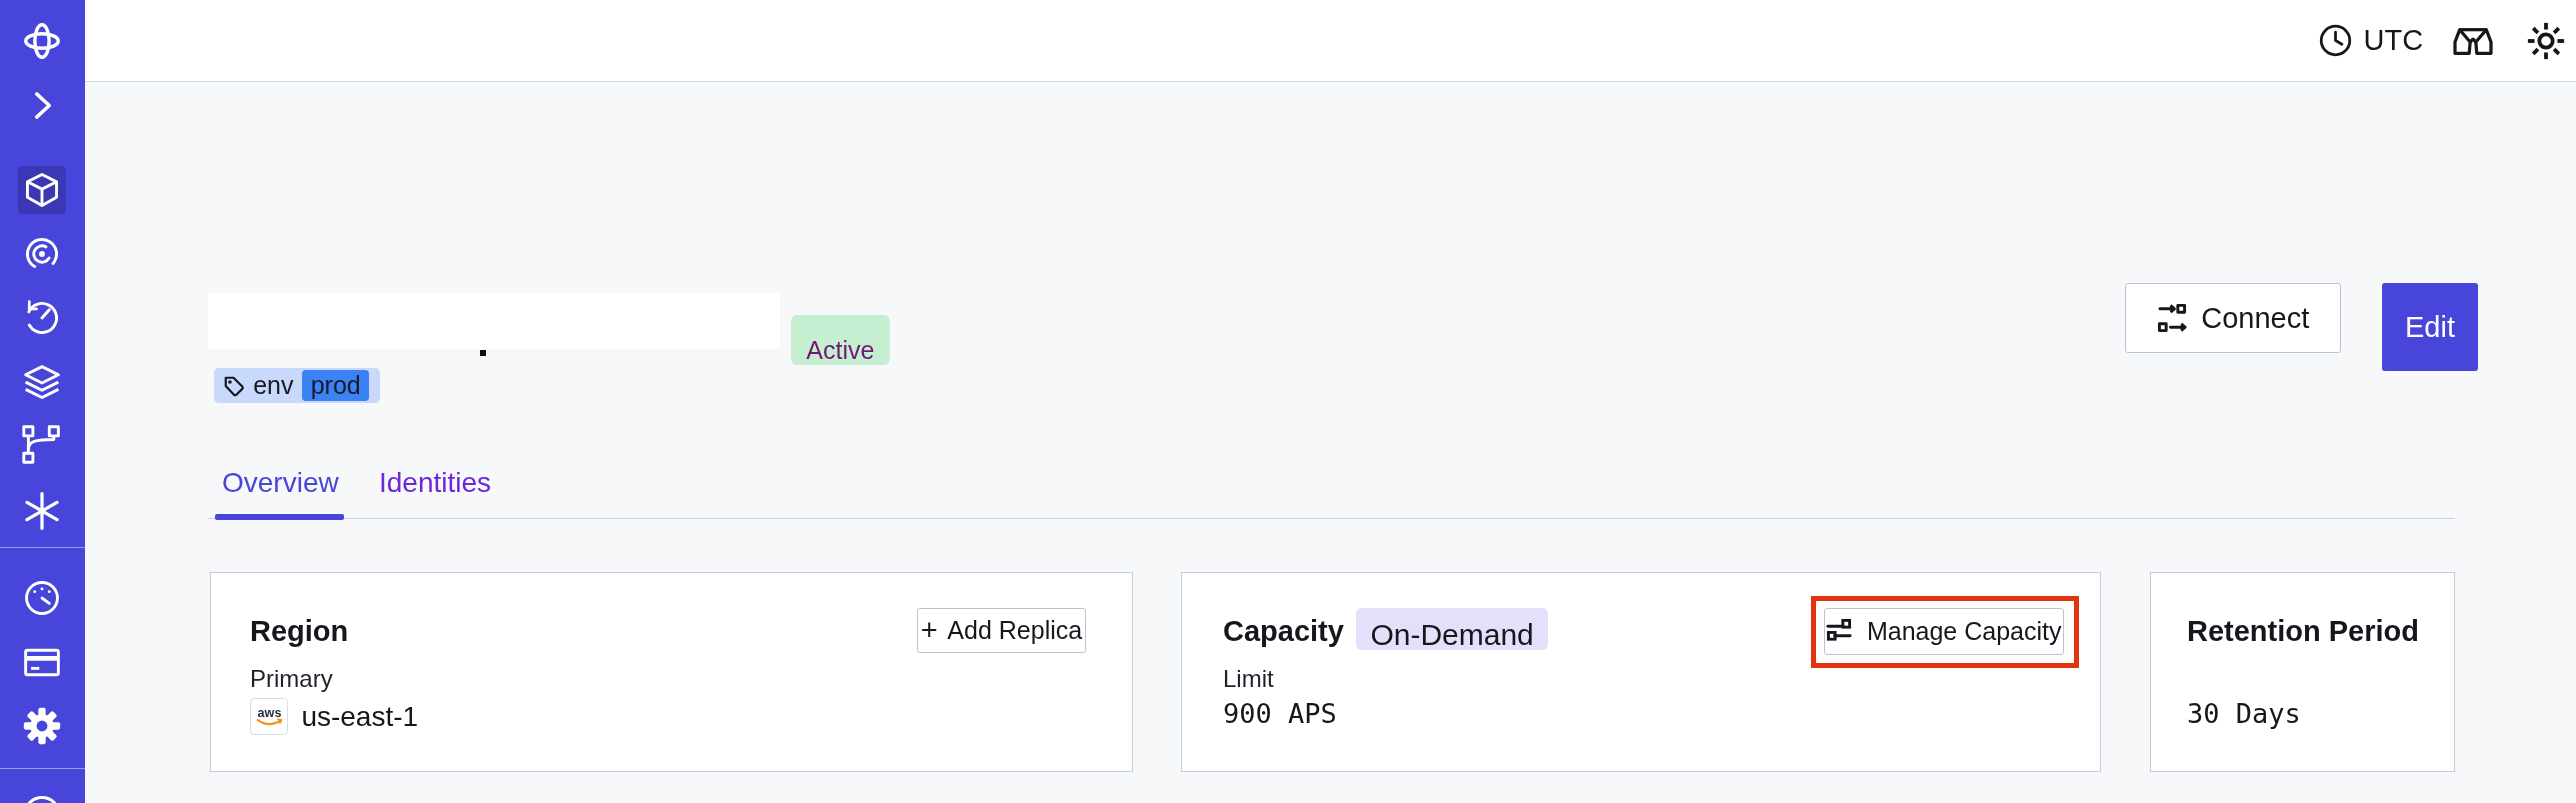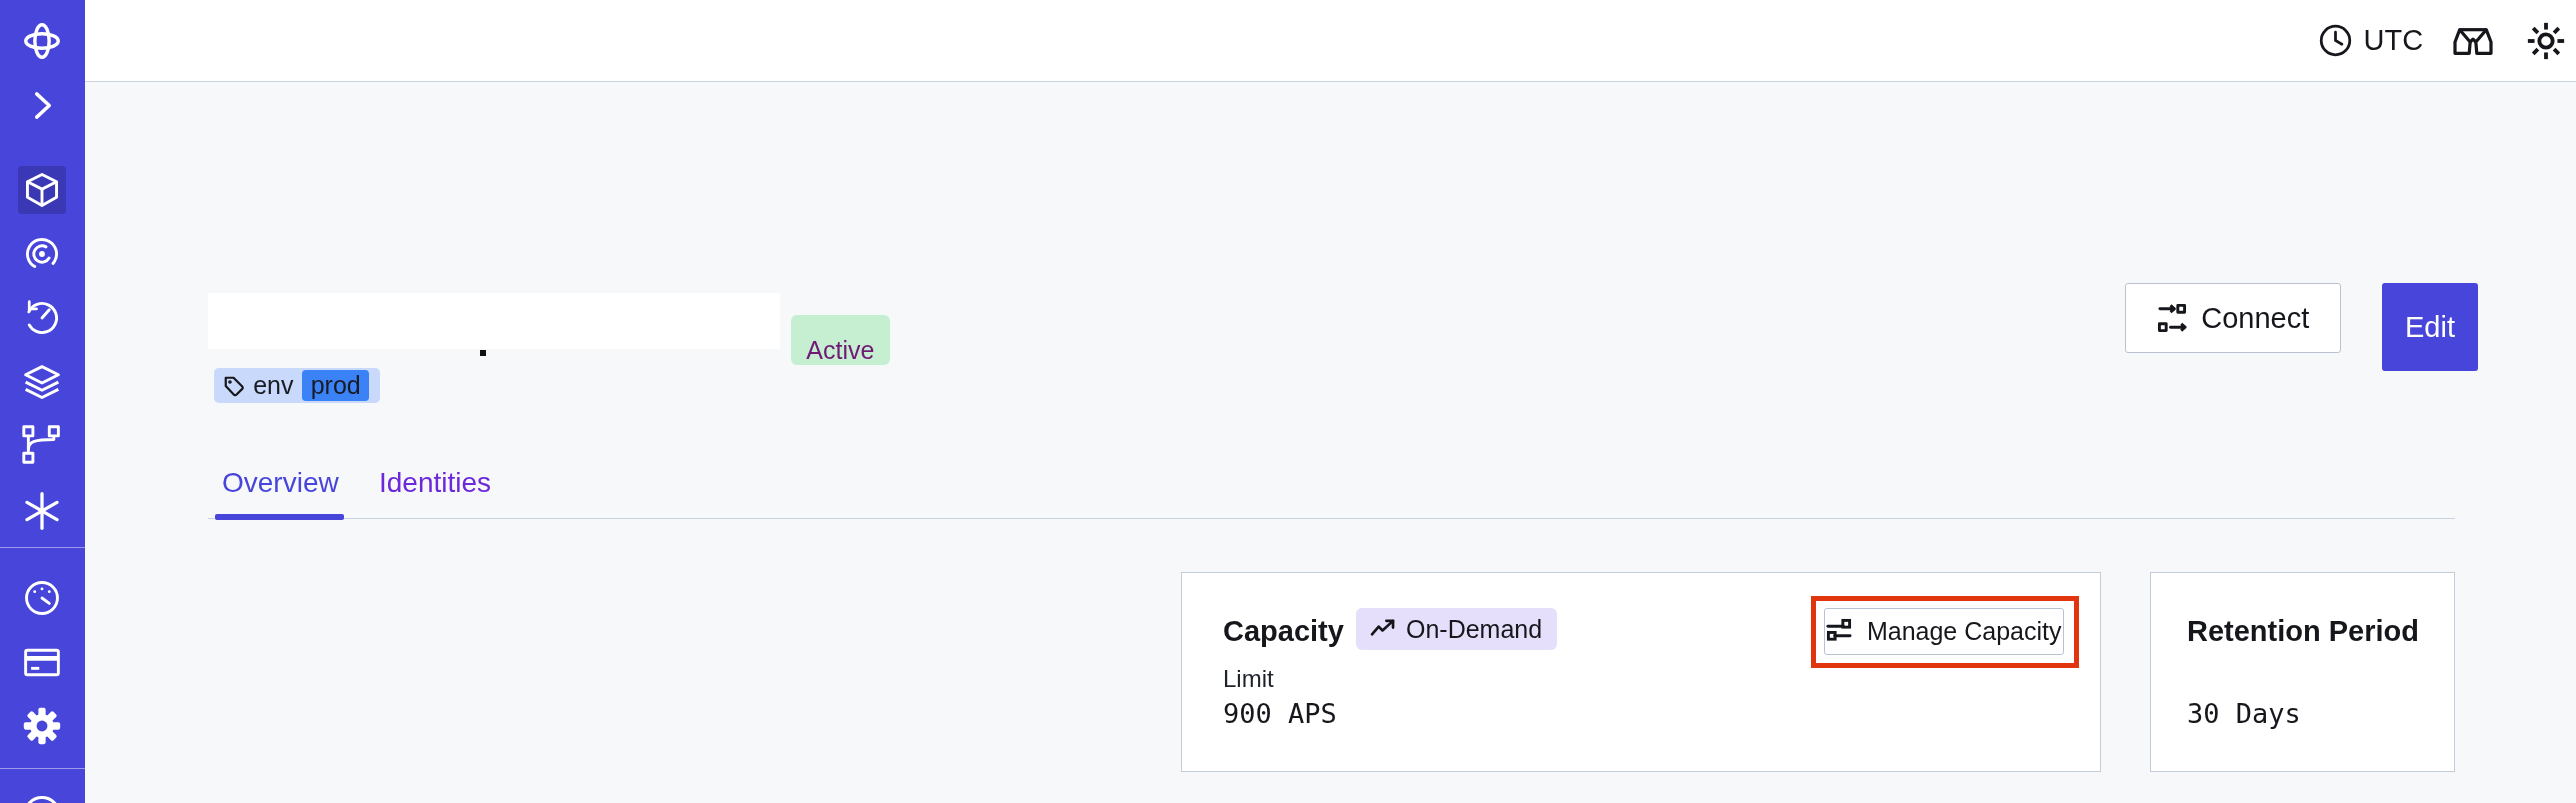--- a/index.html
+++ b/index.html
@@ -50,21 +50,21 @@
   .flabel { position:absolute; font-size:24px; font-weight:400; color:#1E222B; }
   .mono { position:absolute; font-family:"DejaVu Sans Mono", monospace; font-size:27px; color:#16171C; }
   .card-region { left:210px; width:923px; }
   .card-capacity { left:1181px; width:920px; }
   .card-retention { left:2150px; width:305px; }
   .btn-addreplica { position:absolute; left:706px; top:35px; width:169px; height:45px; gap:9.6px; font-size:25px; }
   .plus { font-size:29px; font-weight:400; line-height:25px; }
   .regval { position:absolute; left:39px; top:125px; display:flex; align-items:center; gap:13.4px; font-size:28px; }
   .awsbox { width:38px; height:37px; background:#fff; border:1.9px solid #D8DDE7; border-radius:3.8px; display:flex; align-items:center; justify-content:center; }
   .badge-od { position:absolute; left:174px; top:35px; height:42px; background:#E6DFFB; border-radius:5.8px;
-              display:flex; align-items:center; gap:9.6px; padding:0 14.4px; font-size:25px; color:#16171C; }
+              display:flex; align-items:center; gap:9.6px; padding:0 14.4px; font-size:30px; color:#16171C;flex-direction:column; }
   .redbox { position:absolute; left:629px; top:23px; width:268px; height:72px; border:5.8px solid #E1350F; }
   .btn-manage { position:absolute; left:7.7px; top:6.7px; width:240px; height:47px; gap:15px; font-size:25px; }
 </style>
 </head>
 <body>
 
 <div class="screen">
 
   <nav class="sidebar">
     <div class="side-ic" style="top:20px">
@@ -225,20 +225,38 @@
   </div>
   <div class="btn-edit">
     <span>Edit</span>
   </div>
 
   <div class="tabline"></div>
   <div class="tab on" style="left:222px">Overview</div>
   <div class="tab off" style="left:379px">Identities</div>
   <div class="tab-underline"></div>
 
+  <section class="card card-region">
+    <h2 style="left:39px; top:42px">Region</h2>
+    <div class="btn btn-addreplica">
+      <span class="plus">+</span>
+      <span>Add Replica</span>
+    </div>
+    <div class="flabel" style="left:39px; top:92px">Primary</div>
+    <div class="regval">
+      <span class="awsbox">
+        <svg width="31" height="27" viewBox="0 0 34 30" style="font-size:29px">
+          <text x="17" y="15" text-anchor="middle" font-family="Liberation Sans, sans-serif" font-size="14" font-weight="bold" fill="#232F3E">aws</text>
+          <path d="M4,19 Q17,28 30,19" fill="none" stroke="#F6921E" stroke-width="2.6" stroke-linecap="round"></path>
+          <path d="M30,19 L26.5,18.2 M30,19 L28.6,22" stroke="#F6921E" stroke-width="2.2" stroke-linecap="round"></path>
+        </svg>
+      </span>
+      <span>us-east-1</span>
+    </div>
+  </section>
 
   <section class="card card-capacity">
     <h2 style="left:41px; top:42px">Capacity</h2>
     <div class="badge-od">
       <svg width="26" height="22" viewBox="0 0 27 23" fill="none" stroke="#16171C" stroke-width="2.8" stroke-linecap="round" stroke-linejoin="round">
         <polyline points="2,17 9,9 13,13 24,3"></polyline>
           <polyline points="17,3 24,3 24,10"></polyline>
       </svg>
       <span>On-Demand</span>
     </div>

